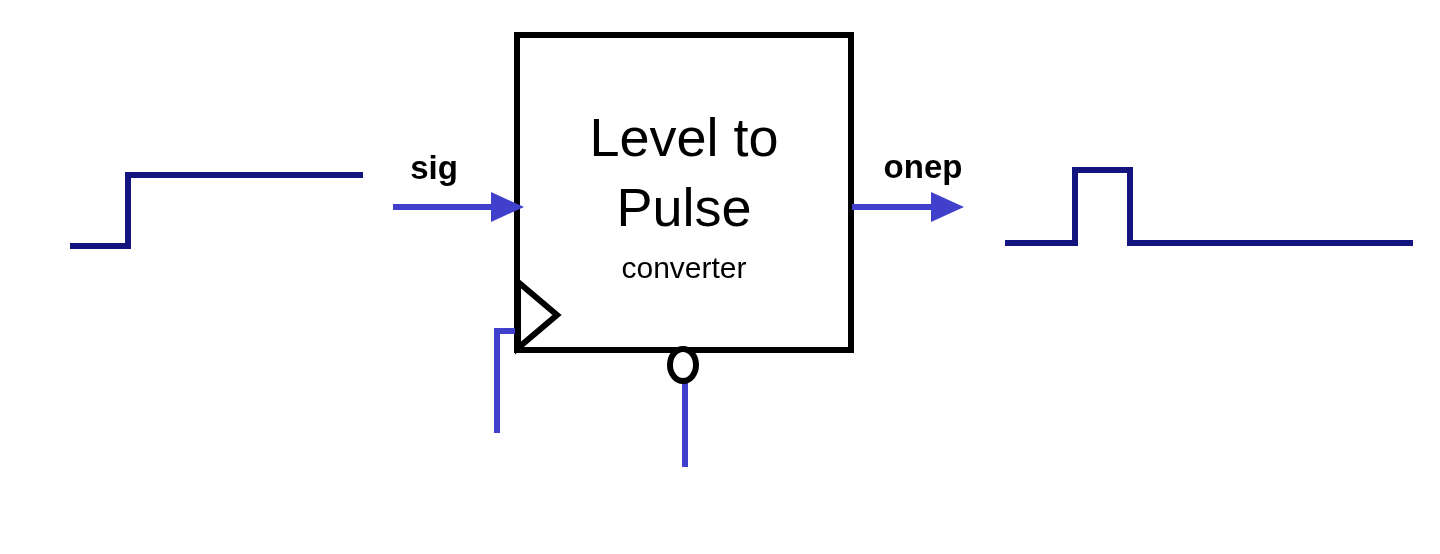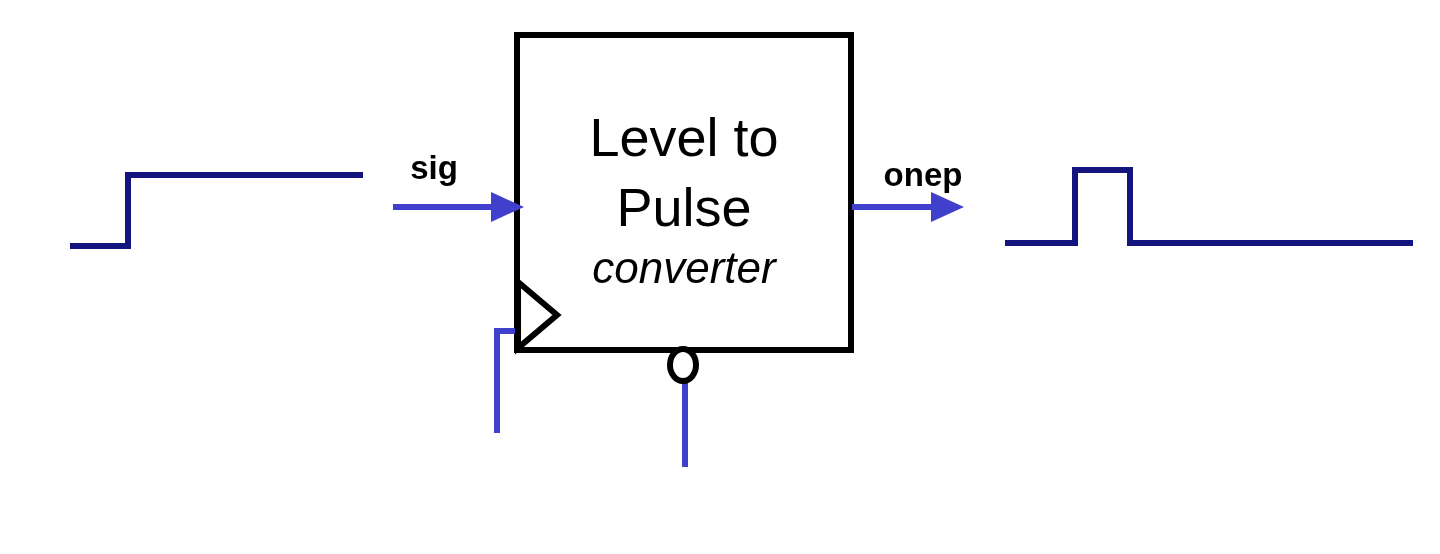--- a/index.html
+++ b/index.html
@@ -47,25 +47,24 @@
     padding-top: 10px;
     z-index: 1;
   }
   .block-line-big {
     font-size: 54px;
     line-height: 70px;
     color: var(--text, #000000);
     white-space: nowrap;
   }
   .block-line-small {
-    font-size: 44px;
+    font-size: 30px;
     line-height: 52px;
     color: var(--text, #000000);
     white-space: nowrap;
-    font-style: italic;
   }
   svg.overlay {
     position: absolute;
     left: 0;
     top: 0;
     z-index: 2;
   }
   .waveform {
     stroke: var(--waveform, #14147E);
     stroke-width: 6;
@@ -95,21 +94,21 @@
 </style>
 </head>
 <body>
 
 <div class="canvas" style="--waveform: #14147E; --wire: #4040CC; --outline: #000000; --text: #000000; --background: #FFFFFF;">
 
 
 
   <div class="port-label" style="left:398px; top:149px; width:72px;text-align:center;">sig</div>
 
-  <div class="port-label" style="left:870px; top:156px; width:106px;">onep</div>
+  <div class="port-label" style="left:870px; top:148px; width:106px;">onep</div>
 
   <div class="block">
     <div class="block-line-big">Level to</div>
     <div class="block-line-big">Pulse</div>
     <div class="block-line-small">converter</div>
   </div>
 
   <svg class="overlay" width="1440" height="554" viewBox="0 0 1440 554">
 
     <polyline class="waveform" points="70,246 128,246 128,175 363,175"></polyline>

